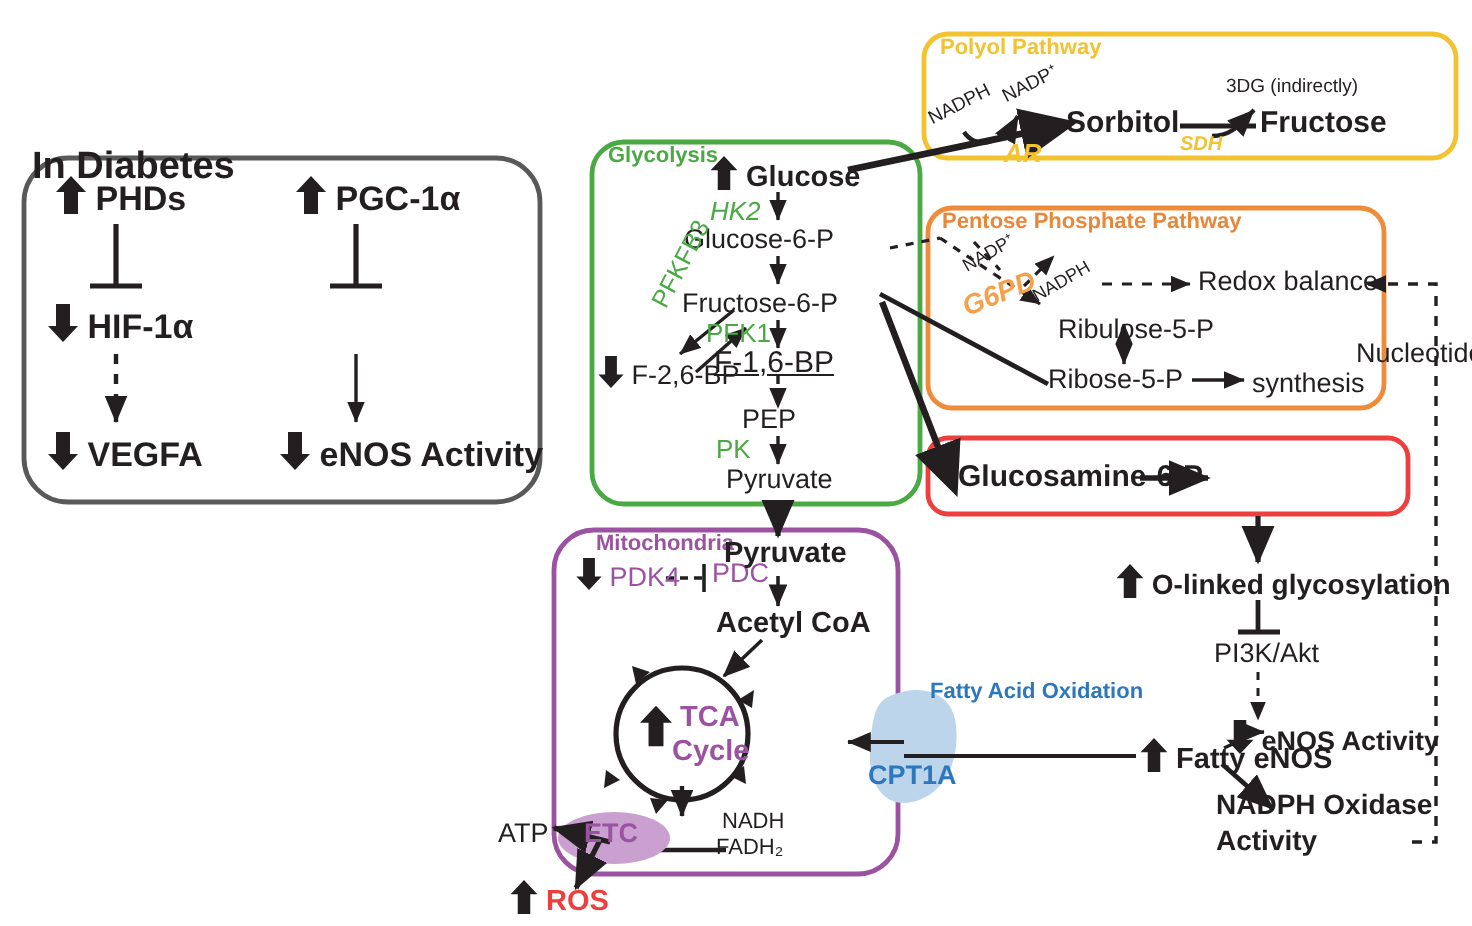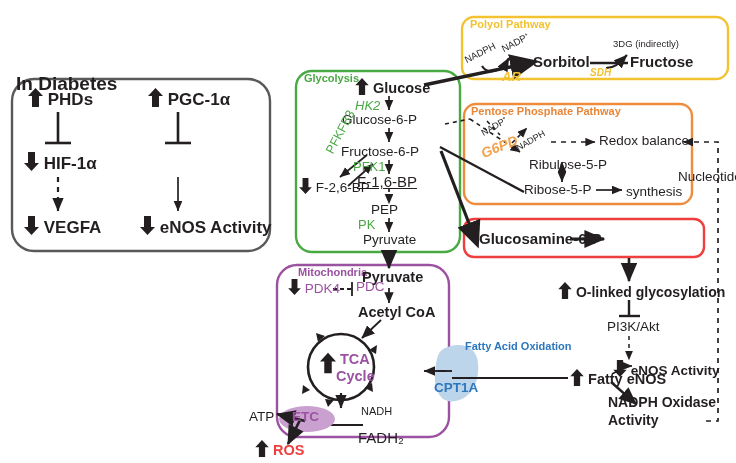--- a/index.html
+++ b/index.html
@@ -248,21 +248,21 @@
   </div>
   <div class="lbl purple" style="left:356px;top:280px;font-size:13.5px;">PDC</div>
   <div class="lbl b dark" style="left:362px;top:270px;font-size:14.5px;">Pyruvate</div>
   <div class="lbl b dark" style="left:358px;top:305px;font-size:14.5px;">Acetyl CoA</div>
   <div class="lbl b purple" style="left:340px;top:352px;font-size:14.5px;">TCA</div>
   <div class="lbl b purple" style="left:336px;top:369px;font-size:14.5px;">Cycle</div>
   <svg class="lbl" style="left:320px;top:352px;" width="16" height="22" viewBox="0 0 15 19">
     <path d="M7.5,0 L15,8 L11,8 L11,19 L4,19 L4,8 L0,8 Z" fill="#231f20"></path>
     </svg>
   <div class="lbl dark" style="left:361px;top:406px;font-size:11px;">NADH</div>
-  <div class="lbl dark" style="left:358px;top:419px;font-size:15px;margin-top:11px;">FADH₂</div>
+  <div class="lbl dark" style="left:358px;top:419px;font-size:11px;">FADH₂</div>
   <div class="lbl b purple" style="left:292px;top:410px;font-size:13.5px;">ETC</div>
   <div class="lbl dark" style="left:249px;top:410px;font-size:13.5px;">ATP</div>
   <div class="lbl b red" style="left:255px;top:440px;font-size:14.5px;">
     <svg width="14" height="17" class="arrowUp" viewBox="0 0 15 19">
       <path d="M7.5,0 L15,8 L11,8 L11,19 L4,19 L4,8 L0,8 Z" fill="#231f20"></path>
       </svg>
     <span>ROS</span>
   </div>
 
   <div class="lbl boxTitle blue" style="left:465px;top:341px;font-size:11px;">Fatty Acid Oxidation</div>

